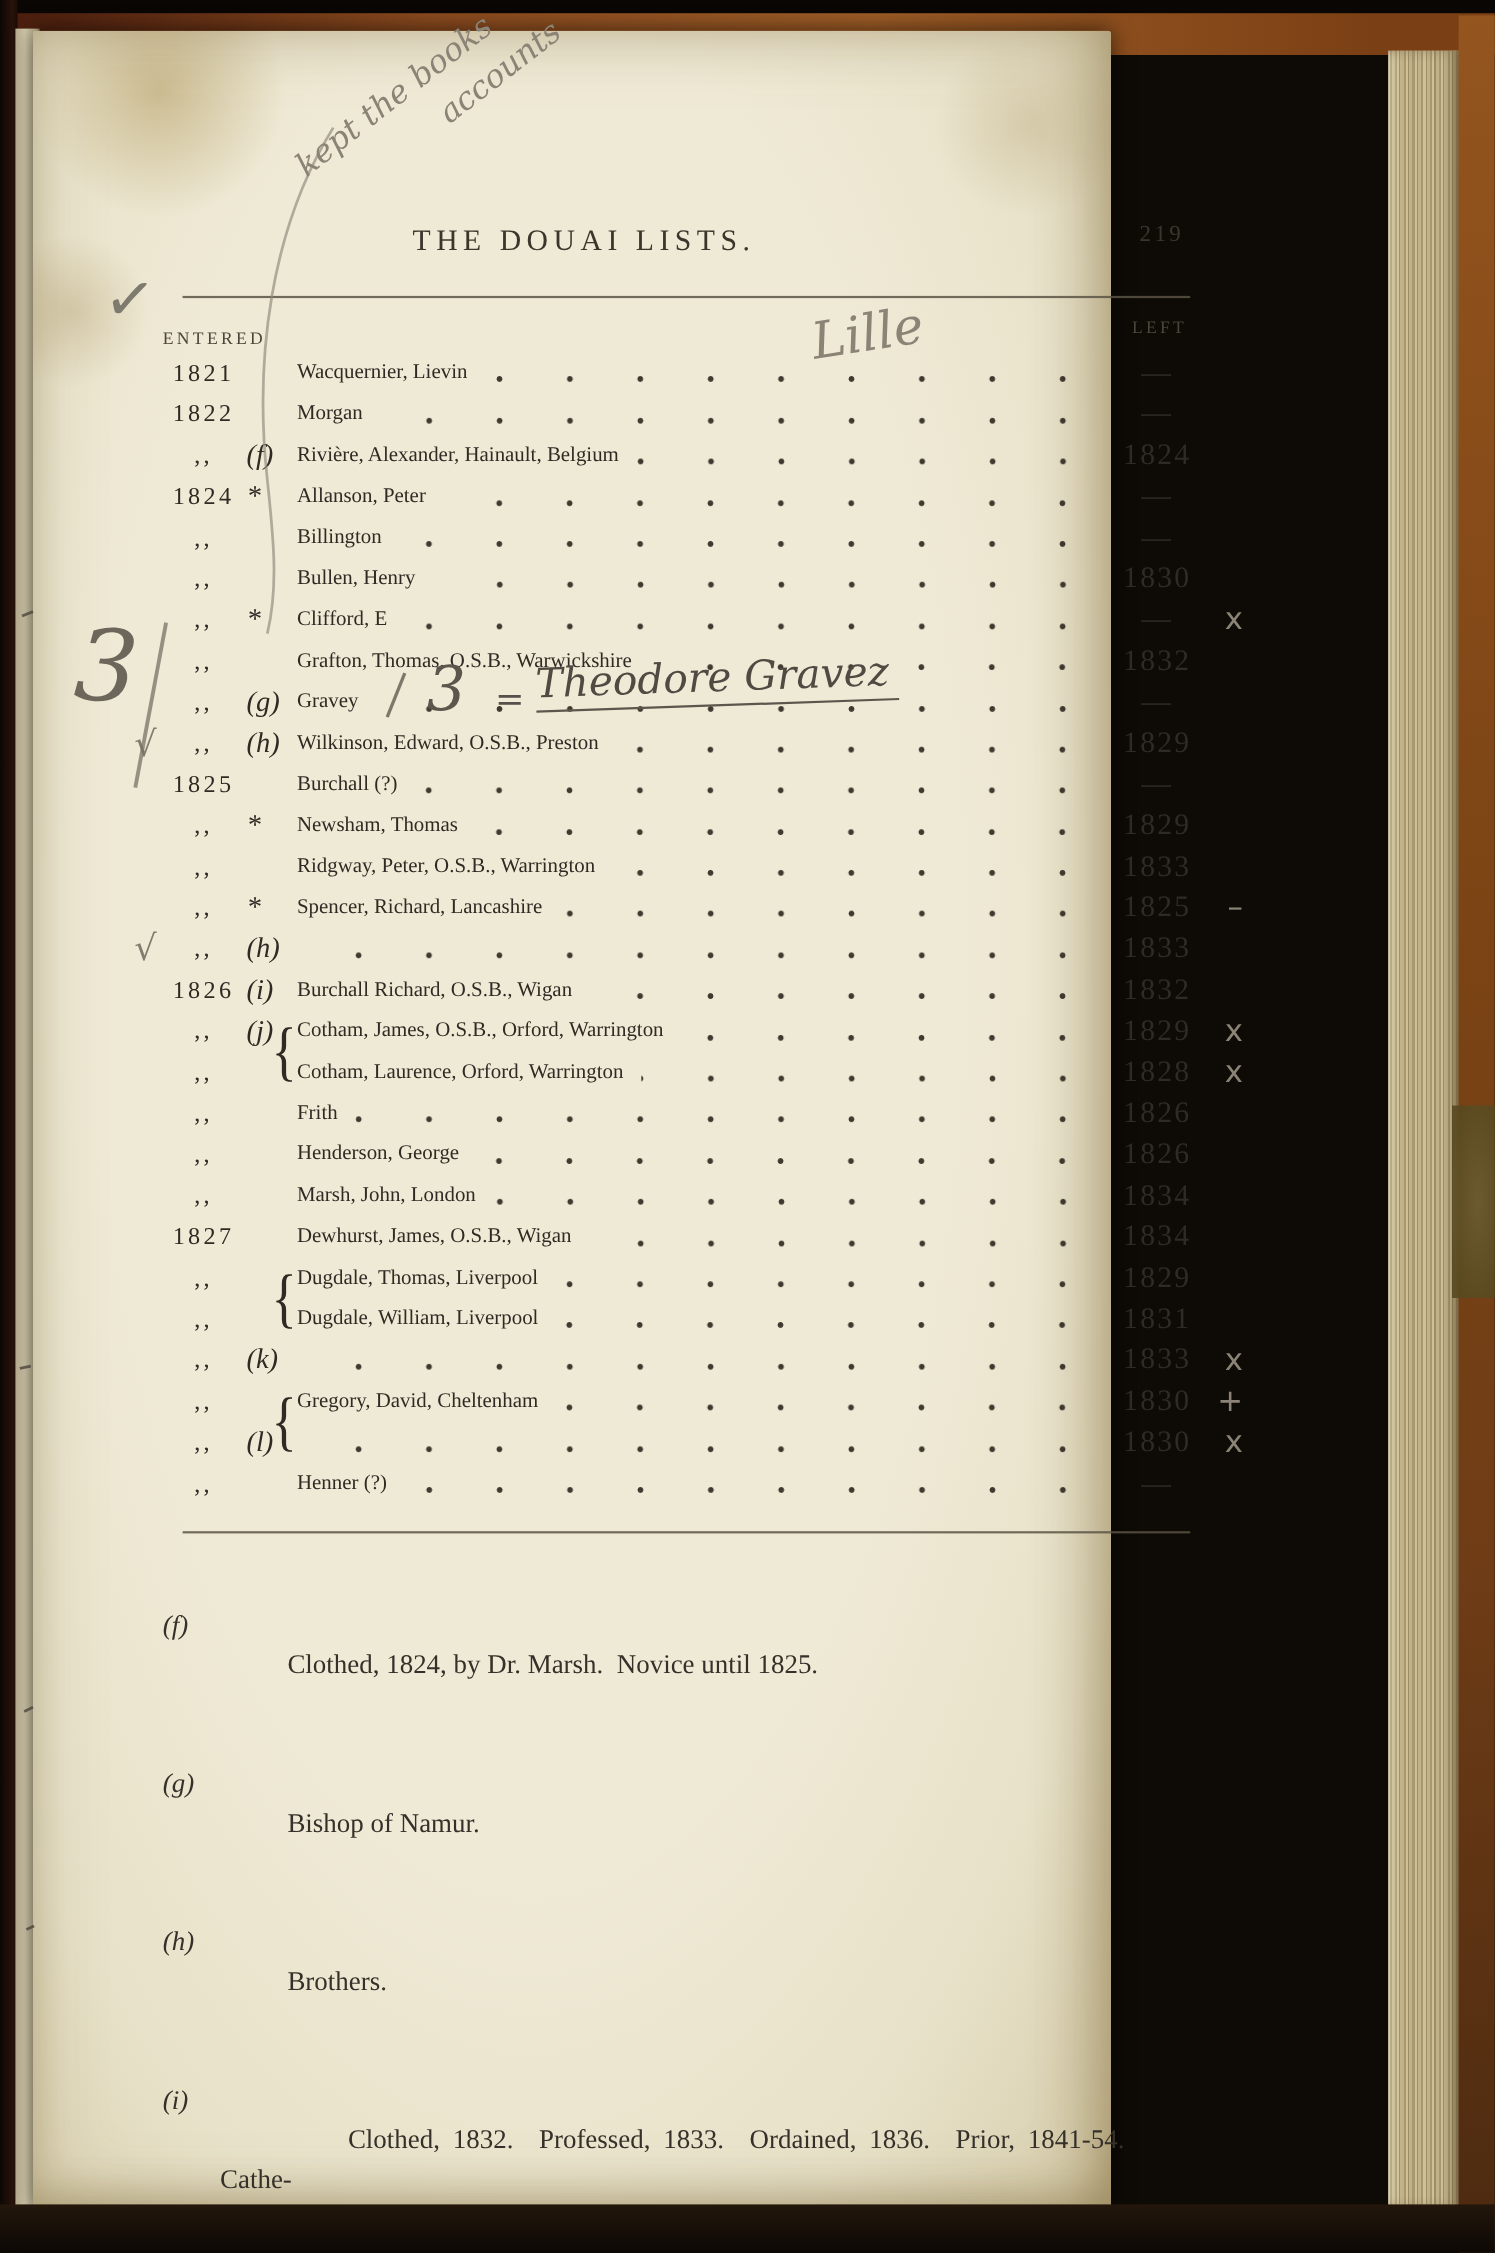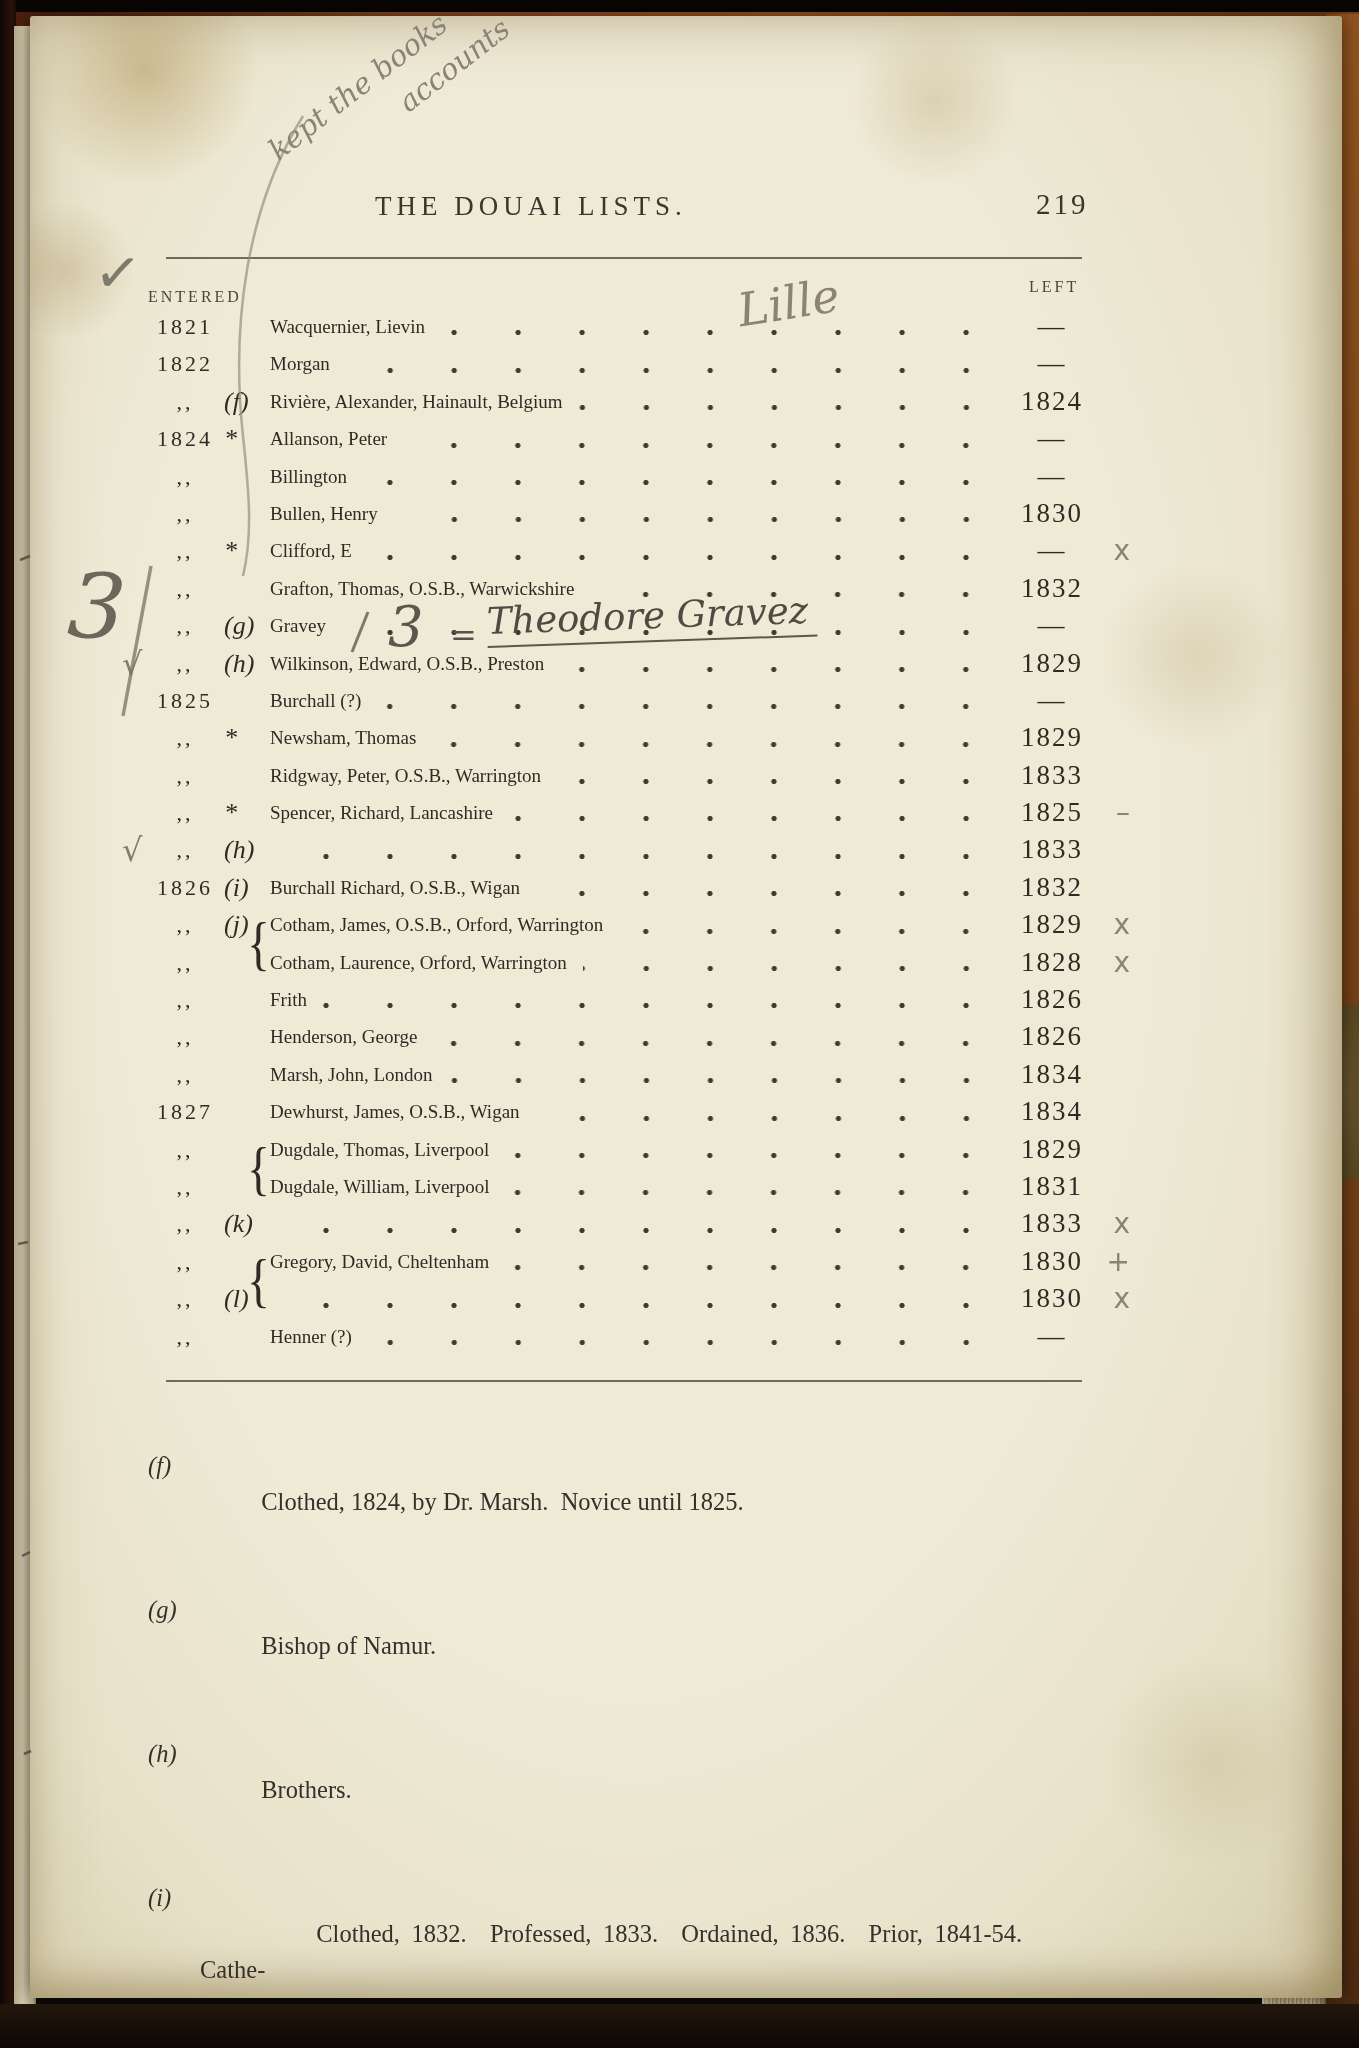--- a/index.html
+++ b/index.html
@@ -18,36 +18,36 @@
       background:repeating-linear-gradient(90deg,#cfc098 0 2px,#9e8e66 2px 3px,#c2b287 3px 6px,#a89770 6px 8px);
       box-shadow:inset -8px 0 10px rgba(60,40,10,.45), inset 6px 0 8px rgba(255,250,225,.35);}
   .cover-right{position:absolute;left:1326px;top:14px;width:33px;height:2034px;z-index:2;
       background:linear-gradient(180deg,#94551f,#7c4414 40%,#6e3c16 70%,#4c2a10);}
   .cover-patch{position:absolute;left:1320px;top:1005px;width:39px;height:175px;z-index:3;
       background:radial-gradient(ellipse at 60% 50%, #6a5c33, #57491f 80%);opacity:.9;}
   .bottom-dark{position:absolute;left:0;top:2004px;width:1359px;height:44px;z-index:4;
       background:linear-gradient(180deg,#23170c,#0c0805);}
 
   
-  .page{position:absolute;left:30px;top:16px;width:1312px;height:1982px;z-index:3;
+  .page{position:absolute;left:30px;top:28px;width:980px;height:1982px;z-index:3;
       border-radius:3px;color:#2f2b24;
       background-image:
         radial-gradient(circle at 115px 55px,  rgba(160,130,60,.42) 0, rgba(160,130,60,0) 115px),
         radial-gradient(circle at 35px 255px,  rgba(150,120,60,.25) 0, rgba(150,120,60,0) 70px),
         radial-gradient(circle at 905px 85px,  rgba(150,120,60,.22) 0, rgba(150,120,60,0) 85px),
         radial-gradient(circle at 1165px 640px,rgba(150,120,60,.18) 0, rgba(150,120,60,0) 95px),
         radial-gradient(circle at 1180px 1745px,rgba(150,120,60,.16) 0, rgba(150,120,60,0) 105px),
         radial-gradient(ellipse at 46% 42%, #efead6 52%, #e7e1c8 78%, #d8cfaf 96%, #c9bf9d 100%);
       box-shadow:0 0 20px rgba(0,0,0,.6),
                  inset 0 0 70px rgba(125,100,50,.22),
                  inset -26px 0 46px rgba(125,100,50,.28),
                  inset 0 -18px 30px rgba(125,100,50,.22);}
 
   .title{position:absolute;left:345px;top:175px;font-size:27px;letter-spacing:5px;color:#3b362c;}
-  .pageno{position:absolute;left:1006px;top:172px;font-size:29px;letter-spacing:3px;color:#3b362c;}
+  .pageno{position:absolute;left:1006px;top:172px;font-size:21px;letter-spacing:3px;color:#3b362c;}
   .rule{position:absolute;left:136px;width:916px;height:2px;background:#5a5344;opacity:.85;}
   .rule-top{top:241px;}
   .rule-bottom{top:1364px;}
   .hdr{position:absolute;font-size:16px;letter-spacing:3px;color:#4c463a;}
   .hdr-entered{left:118px;top:272px;}
   .hdr-left{left:999px;top:262px;}
 
   
   .rows{position:absolute;left:118px;top:292px;width:944px;}
   .row{position:relative;display:flex;height:37.4px;line-height:37.4px;}

